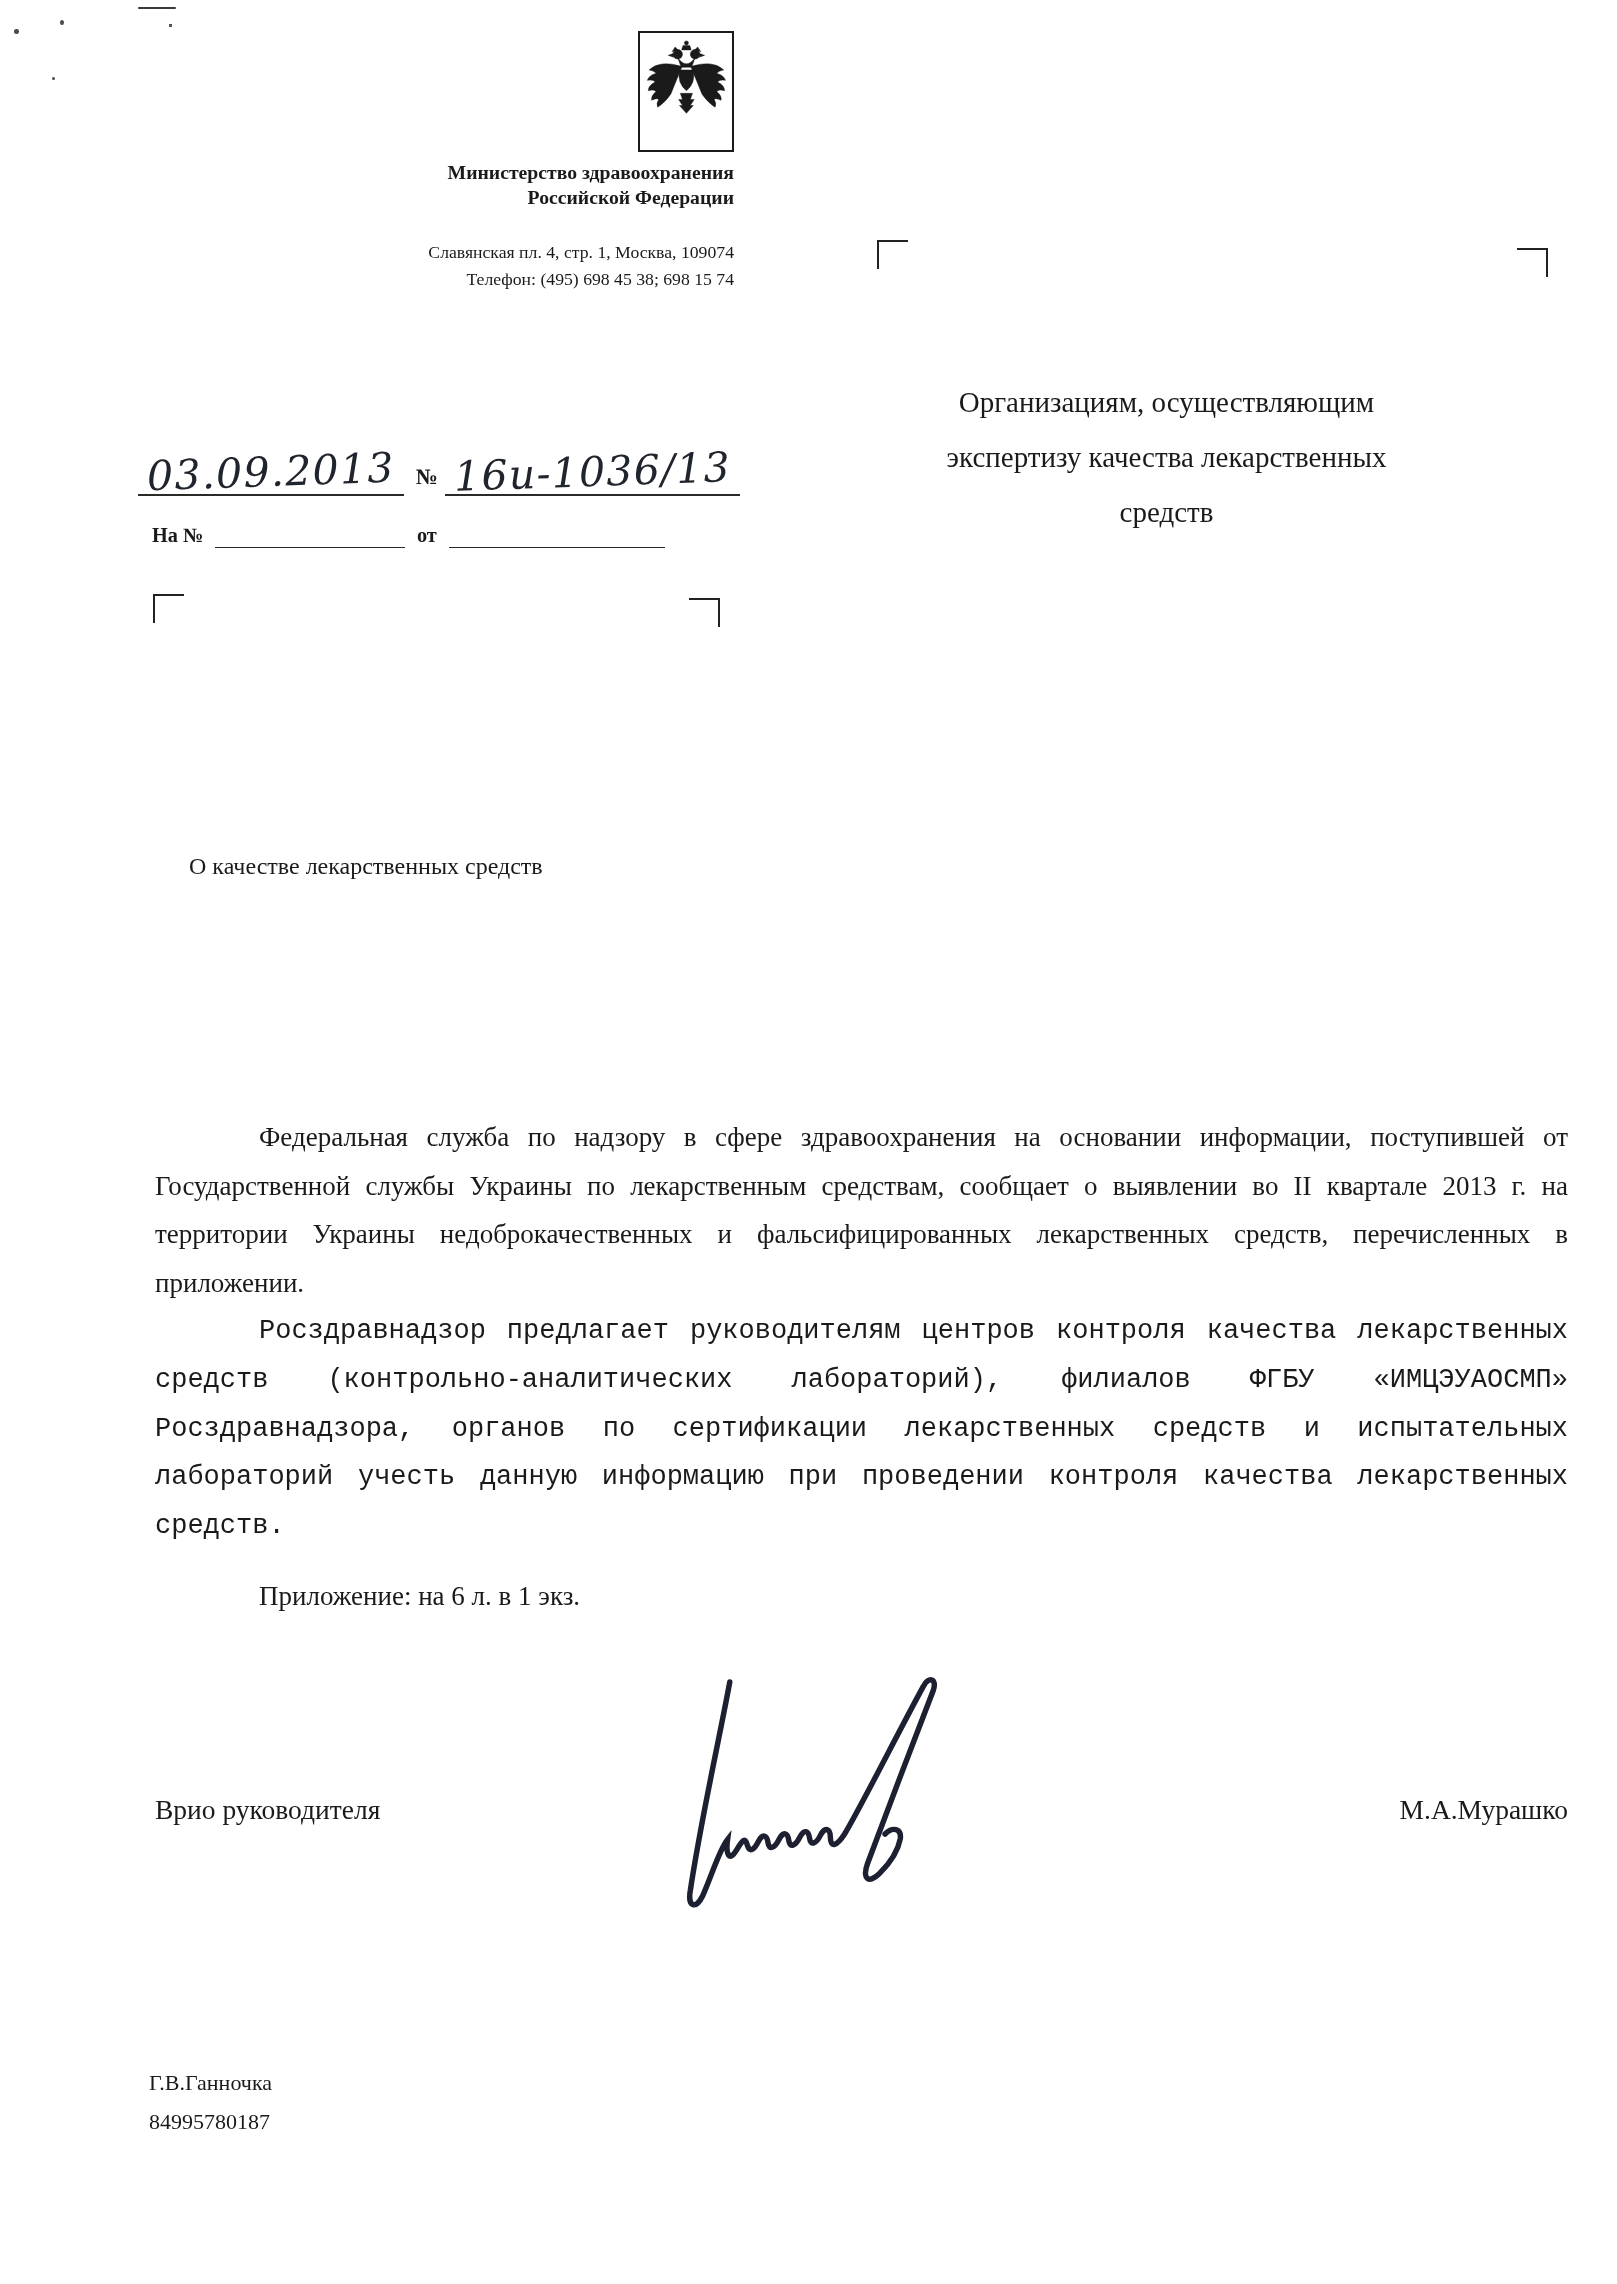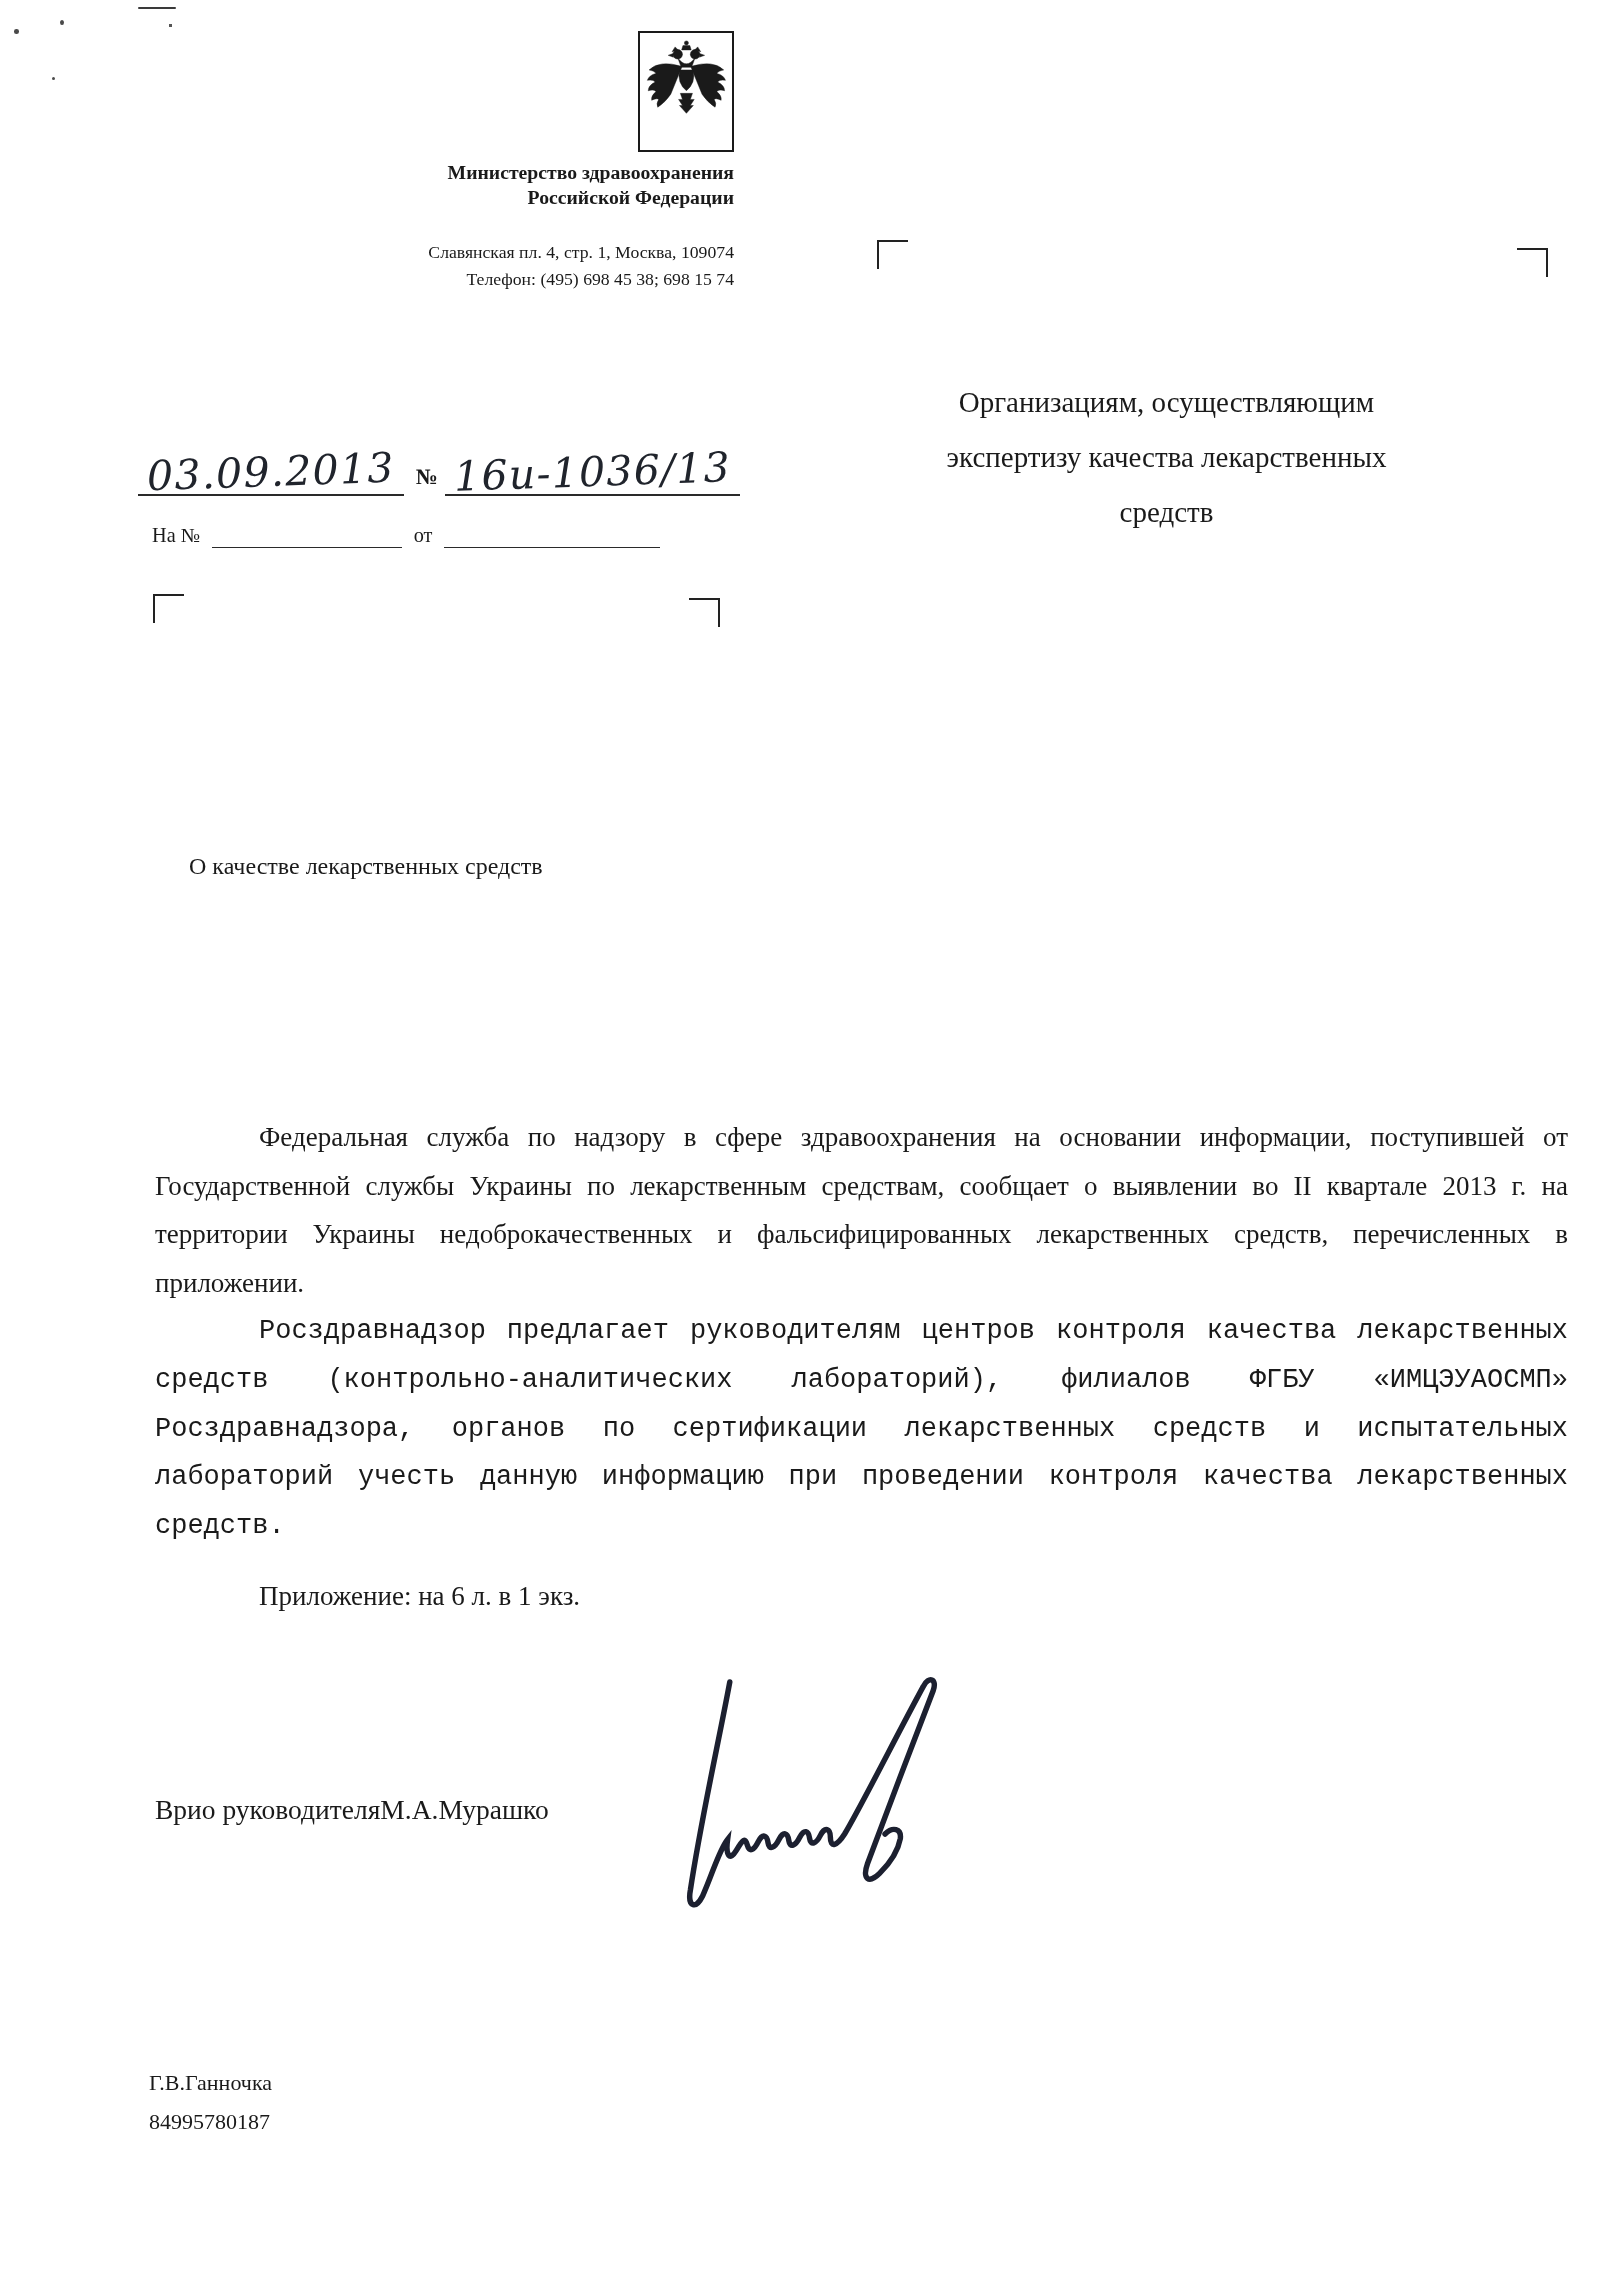--- a/index.html
+++ b/index.html
@@ -75,21 +75,21 @@
     font-weight: bold;
   }
 
   
   .refline {
     position: absolute;
     left: 152px; top: 524px;
     display: flex;
     align-items: flex-end;
     font-size: 20.3px;
-    font-weight: normal;
+    font-weight: bold;
     text-align: center;
   }
   .refline .lbl { padding-bottom: 1.3px; }
   .uline {
     display: inline-block;
     border-bottom: 1.3px solid #2a2a2a;
     height: 22px;
     margin: 0 11.8px;
   }
   .uline.u1 { width: 190px; }
@@ -137,20 +137,21 @@
     text-indent: 104px;
     font-size: 27px;
   }
 
   
   .sigrow {
     position: absolute;
     left: 155px; top: 1794px;
     width: 1413px;
     display: flex;
+    justify-content: space-between;
     font-size: 27.5px;
   }
   .signature-svg {
     position: absolute;
     left: 662px; top: 1667px;
     width: 328px; height: 275px;
   }
 
   
   .footer {

